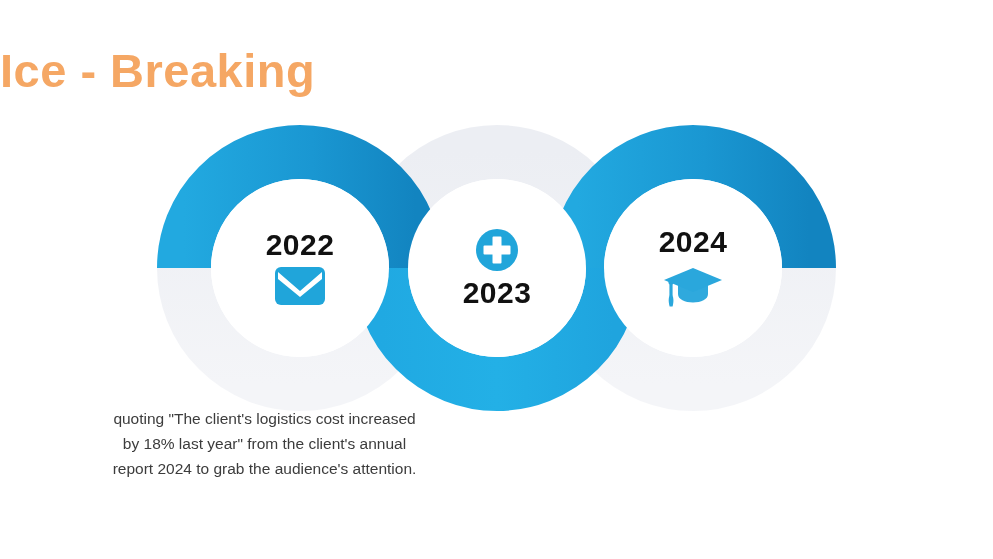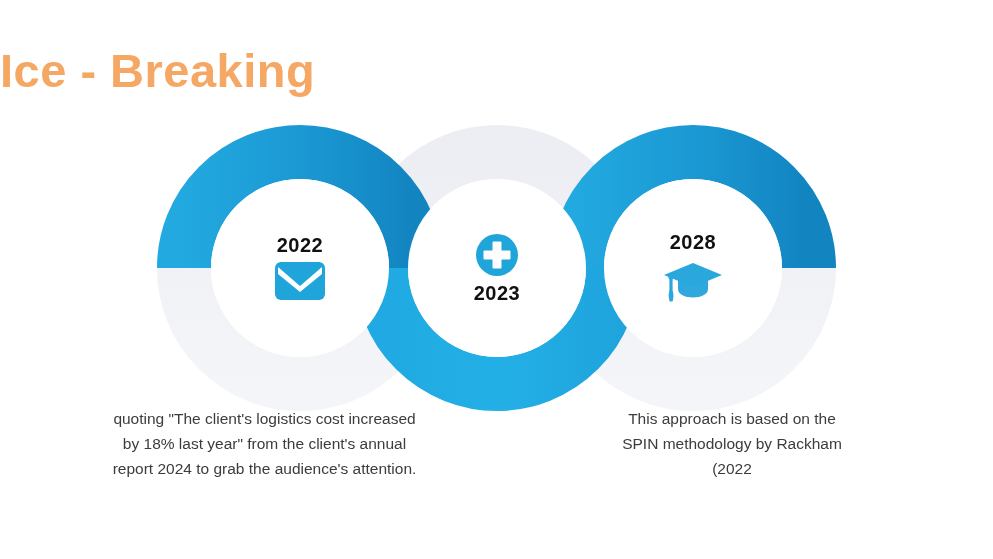--- a/index.html
+++ b/index.html
@@ -58,21 +58,21 @@
     flex-direction: column;
     align-items: center;
     justify-content: center;
     gap: 6px;
   }
   .disc.d1 { left: 216px; top: 184px; }
   .disc.d2 { left: 413px; top: 184px; }
   .disc.d3 { left: 609px; top: 184px; }
 
   .year {
-    font-size: 20px;
+    font-size: 30px;
     font-weight: bold;
     color: #111111;
     letter-spacing: 0.5px;
     line-height: 1;
   }
 
   .icon-wrap {
     display: flex;
     align-items: center;
     justify-content: center;
@@ -173,33 +173,32 @@
     <div class="icon-wrap">
       <svg width="44" height="44" viewBox="0 0 44 44" xmlns="http://www.w3.org/2000/svg">
         <circle cx="22" cy="22" r="21" fill="#20a5da"></circle>
         <path d="M18.5 9.5 h7 v9 h9 v7 h-9 v9 h-7 v-9 h-9 v-7 h9 z" fill="#ffffff" stroke="#ffffff" stroke-width="2" stroke-linejoin="round"></path>
       </svg>
     </div>
     <div class="year">2023</div>
   </div>
 
   <div class="disc d3">
-    <div class="year">2028</div>
+    <div class="year">2024</div>
     <div class="icon-wrap">
       <svg width="62" height="46" viewBox="0 0 62 46" xmlns="http://www.w3.org/2000/svg">
 
         <path d="M16 18 L16 31 C16 36.5 23 39.5 31 39.5 C39 39.5 46 36.5 46 31 L46 18 L31 25 Z" fill="#2fa9dd"></path>
 
         <path d="M31 5 L60 17 L31 29 L2 17 Z" fill="#2aa7dc"></path>
 
         <path d="M9 19.3 L9 33" stroke="#2aa7dc" stroke-width="3.2" fill="none" stroke-linecap="round"></path>
         <path d="M9 31 C6.2 33.5 6.2 38 7.6 43.5 L10.6 43.5 C11.9 38 11.9 33.5 9 31 Z" fill="#2aa7dc"></path>
         <circle cx="9" cy="19" r="2.6" fill="#2aa7dc"></circle>
       </svg>
     </div>
   </div>
 
   <div class="captions">
     <div class="caption c1">quoting "The client's logistics cost increased by 18% last year" from the client's annual report 2024 to grab the audience's attention.</div>
-    <div class="caption c3">This approach is based on the SPIN methodology by Rackham (2022</div>
   </div>
 
 </div>
 
 </body></html>

